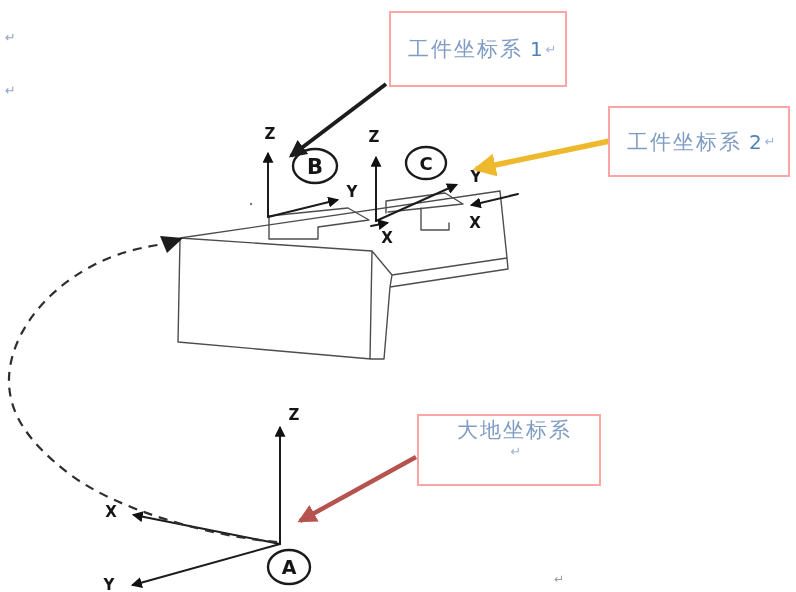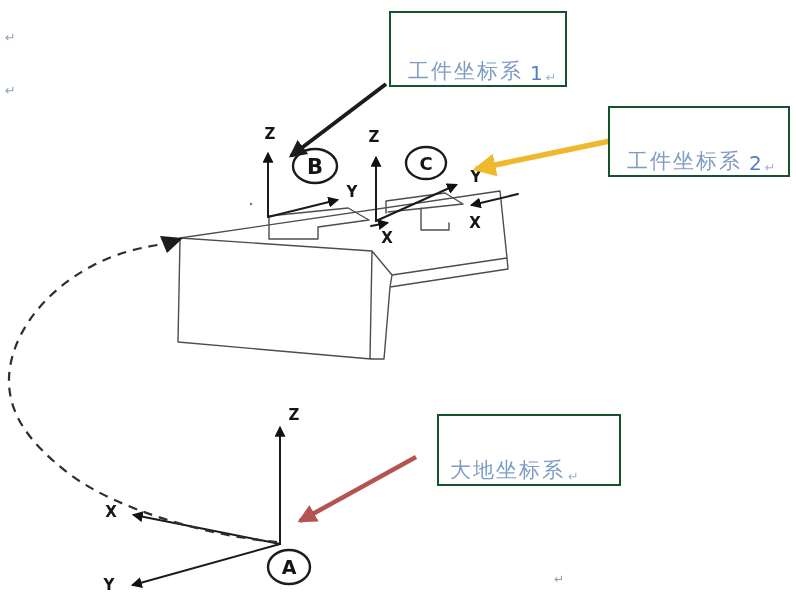--- a/index.html
+++ b/index.html
@@ -1,29 +1,29 @@
 <!DOCTYPE html>
 <html><head>
 <meta charset="utf-8">
 <style>
   html,body{margin:0;padding:0;background:#fff;}
   .stage{position:relative;width:796px;height:592px;background:#ffffff;overflow:hidden;
          font-family:"DejaVu Sans","Liberation Sans",sans-serif;}
   .stage svg{position:absolute;left:0;top:0;}
 
   
-  .callout{position:absolute;border:2px solid #14532d;background:#ffffff;
-           display:flex;align-items:flex-end;box-sizing:border-box;
+  .callout{position:absolute;border:2px solid #fca5a5;background:#ffffff;
+           display:flex;align-items:center;box-sizing:border-box;
            font-size:21px;letter-spacing:2px;color:#7e9cc4;}
   .callout .txt{white-space:nowrap;}
   .callout .num{color:#4f81bd;font-size:20px;margin-left:7px;letter-spacing:0;}
   .callout .crlf{color:#9db4d6;font-size:13px;margin-left:3px;letter-spacing:0;}
   #box1{left:389px;top:11px;width:178px;height:76px;padding-left:17px;}
   #box2{left:608px;top:106px;width:182px;height:71px;padding-left:17px;}
-  #box3{left:437px;top:414px;width:184px;height:72px;padding-left:11px;}
+  #box3{left:417px;top:414px;width:184px;height:72px;padding-left:11px;flex-direction:column;}
 
   
   .pmark{position:absolute;font-size:13px;color:#8fa3c0;}
   .pmark.gray{color:#9a9a9a;font-size:12px;}
 
   
   .wp{stroke:#4d4d4d;stroke-width:1.4;fill:none;stroke-linecap:round;}
   .axis{stroke:#1b1b1b;stroke-width:2;fill:none;stroke-linecap:round;}
   .circ{stroke:#1b1b1b;stroke-width:2.4;fill:none;}
   .axlbl{font-family:"DejaVu Sans","Liberation Sans",sans-serif;font-weight:bold;

